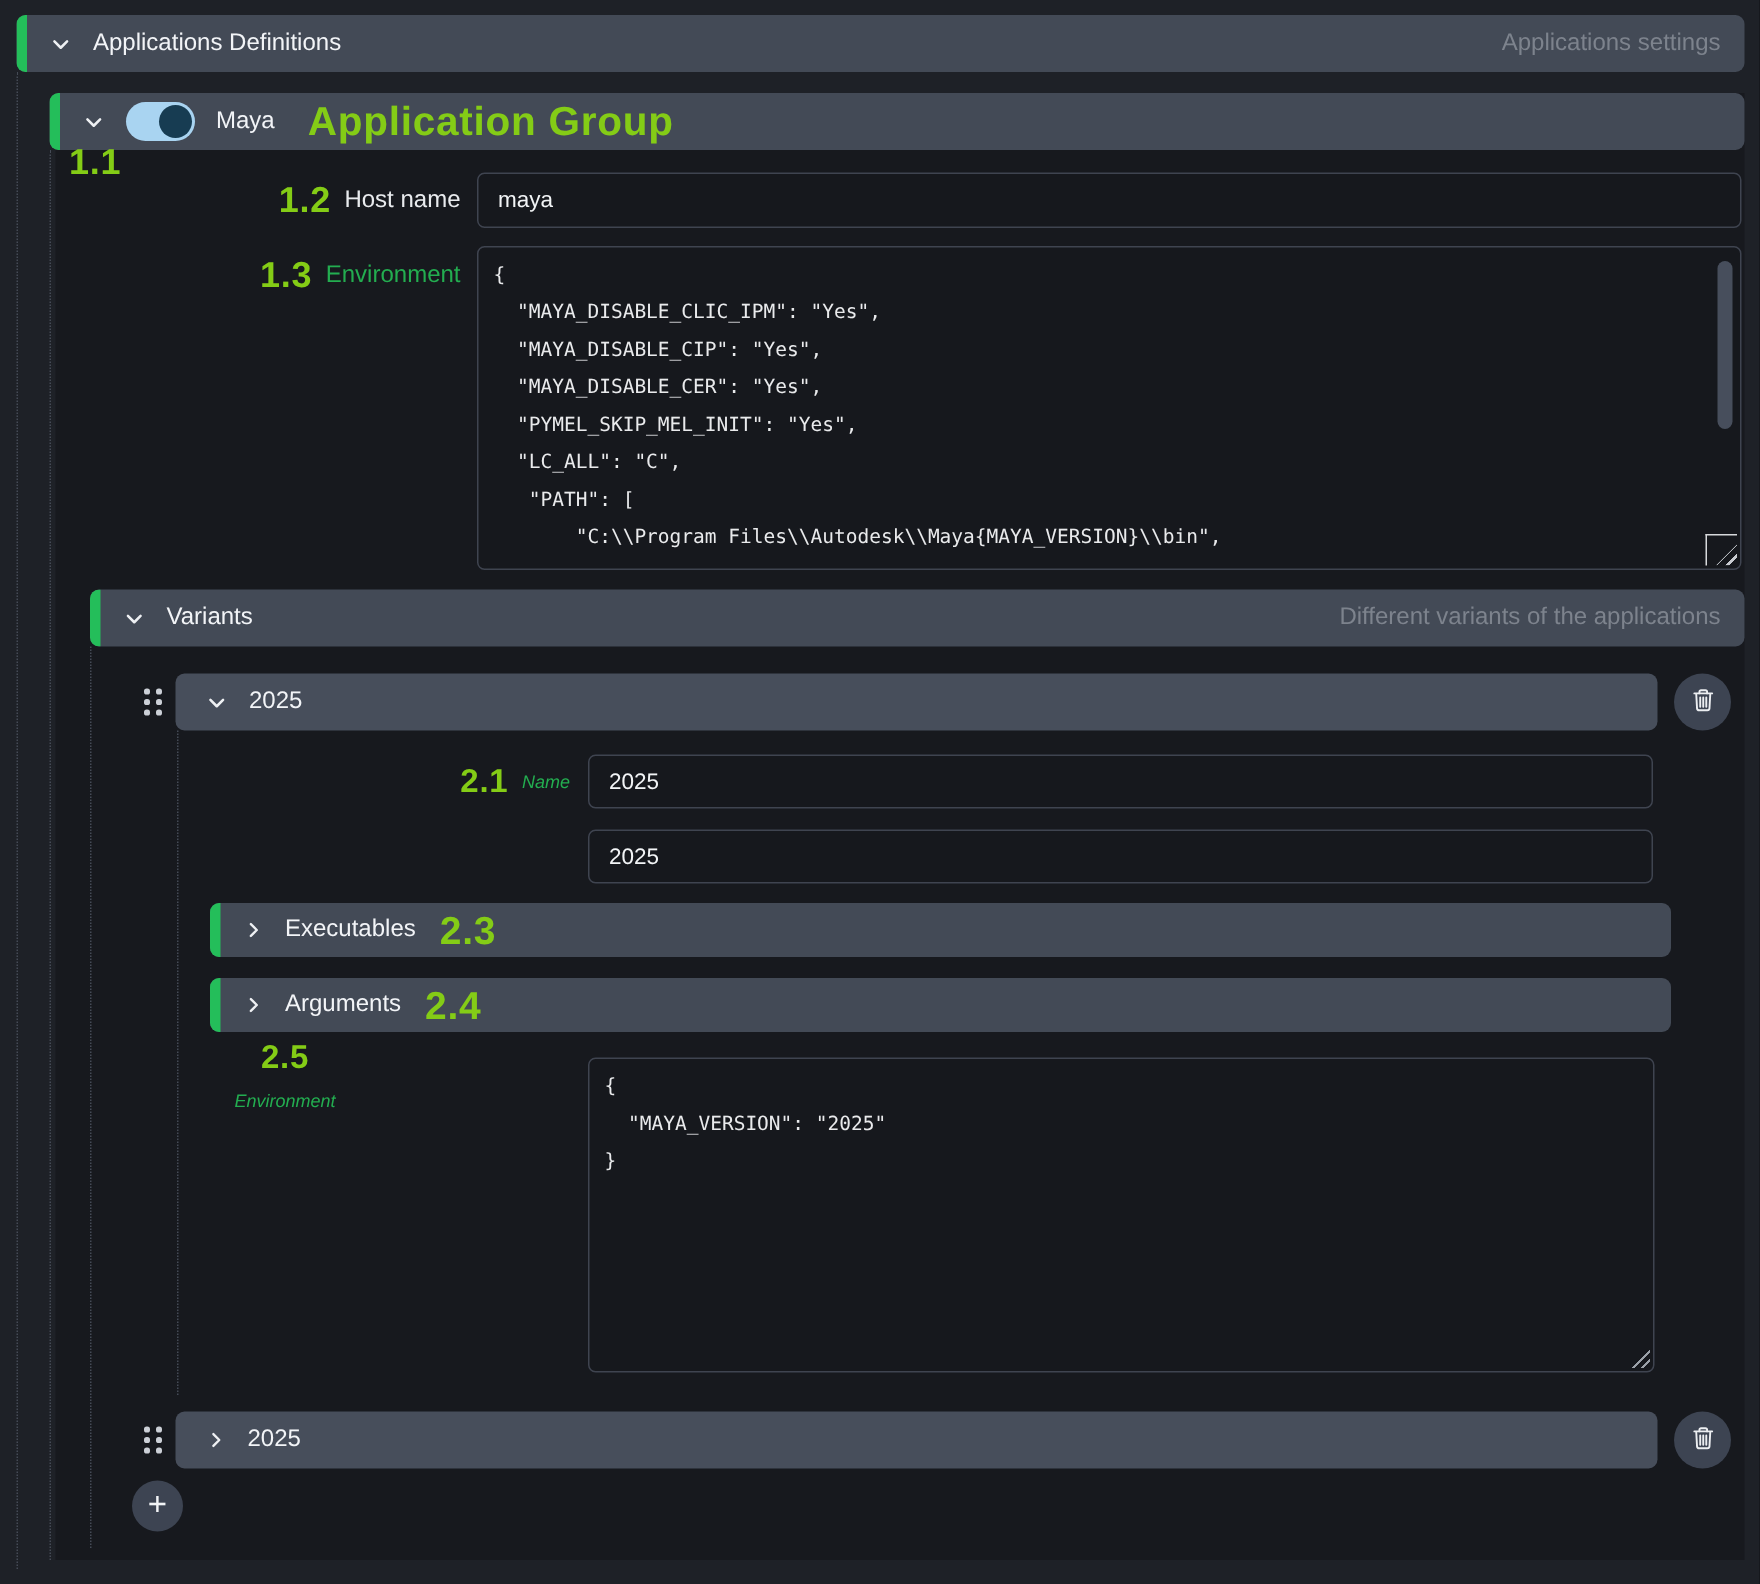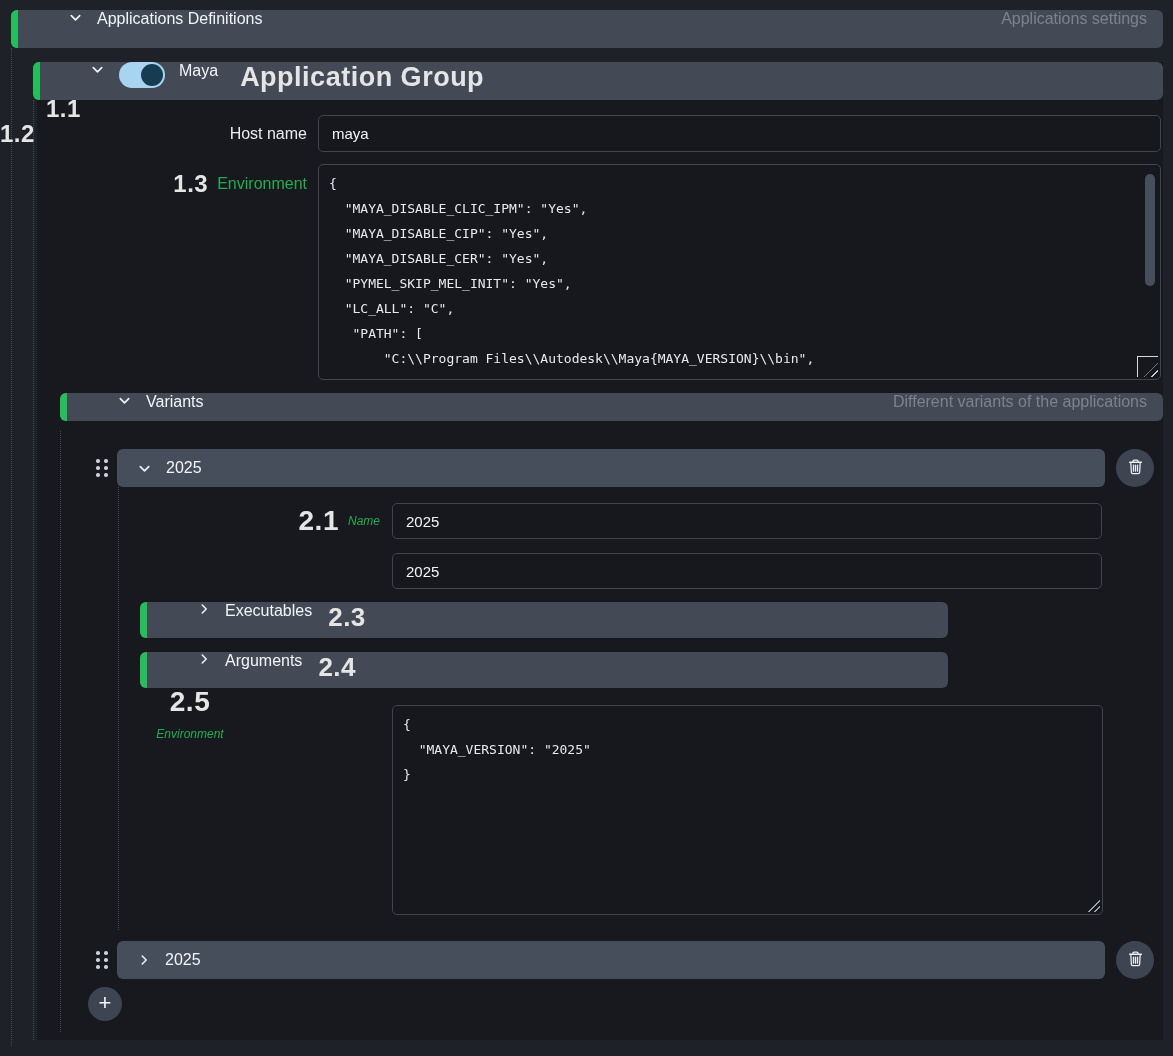--- a/index.html
+++ b/index.html
@@ -11,65 +11,65 @@
   .content-bg { position:absolute; left:37px; top:62px; width:1126px; height:978px; background:#17191e; }
 
   
   .guide { position:absolute; width:0; border-left:1px dotted #454b56; z-index:1; }
   .g1 { left:11px;  top:48px;  height:998px; }
   .g2 { left:33px;  top:100px; height:940px; }
   .g3 { left:60px;  top:431px; height:601px; }
   .g4 { left:118px; top:487px; height:443px; }
 
   
-  .bar { position:absolute; display:flex; align-items:flex-start; background:#434a56;
-         border-radius:6px; overflow:hidden; z-index:3;padding-left:35px; }
+  .bar { position:absolute; display:flex; align-items:center; background:#434a56;
+         border-radius:6px; overflow:hidden; z-index:3; }
   .bar .accent { position:absolute; left:0; top:0; bottom:0; width:7px; background:#24be5a;
                  border-radius:4px 0 0 4px; }
   .bar-title { color:#f2f4f7; font-size:16px; }
   .bar-note  { position:absolute; right:16px; color:#7d838d; font-size:16px; }
   .hdr-app  { left:11px;  top:10px;  width:1152px; height:38px; }
   .hdr-maya { left:33px;  top:62px;  width:1130px; height:38px; }
-  .hdr-var  { left:60px;  top:393px; width:1103px; height:28px; }
-  .hdr-sub  { left:140px; width:808px; height:36px; }
+  .hdr-var  { left:60px;  top:393px; width:1103px; height:38px; }
+  .hdr-sub  { left:140px; width:974px; height:36px; }
   .hdr-exec { top:602px; }
   .hdr-args { top:652px; }
 
   .chev { flex:0 0 auto; display:flex; align-items:center; justify-content:center; }
   .bar .chev { margin-left:22px; margin-right:14px; }
 
   
   .item-bar { position:absolute; left:117px; width:988px; height:38px; background:#474e5b;
               border-radius:6px; display:flex; align-items:center; z-index:3; }
   .item-bar .chev { margin-left:20px; margin-right:14px; }
   .item-2025 { top:449px; }
   .item-2026 { top:941px; }
 
   
-  .anno { color:#e5e5e5; font-weight:700; letter-spacing:0.5px; }
+  .anno { color:#84cc16; font-weight:700; letter-spacing:0.5px; }
   .anno-big { font-size:27px; }
   .anno-num { font-size:24px; }
-  .anno-num-sm { font-size:28px; }
+  .anno-num-sm { font-size:22px; }
   .badge-11 { position:absolute; left:46px; top:95px; z-index:4; font-size:24px; }
   .bar .anno-big { margin-left:22px; }
   .hdr-sub .anno-big { margin-left:16px; font-size:26px; }
 
   
   .toggle { position:relative; width:46px; height:26px; border-radius:13px; background:#a9d4f1;
             margin-right:14px; flex:0 0 auto; }
   .toggle .knob { position:absolute; top:2px; left:22px; width:22px; height:22px;
                   border-radius:50%; background:#173c52; }
 
   
   .lblrow { position:absolute; display:flex; align-items:center; justify-content:flex-end;
             gap:9px; z-index:3; }
   .lbl-plain { color:#e9ebee; font-size:16px; }
   .lbl-green { color:#23ad50; font-size:16px; }
   .lbl-green-i { color:#23ad50; font-size:12px; font-style:italic; }
-  .lr-host { left:0; top:115px; width:307px; height:37px;justify-content:space-between; }
+  .lr-host { left:0; top:115px; width:307px; height:37px; }
   .lr-env1 { left:0; top:164px; width:307px; height:40px; }
   .lr-name { left:0; top:503px; width:380px; height:36px; }
   .lr-label{ left:0; top:553px; width:380px; height:36px; }
   .lr-env2 { left:0; top:703px; width:380px; height:38px;flex-direction:column; }
 
   
   .tinput { position:absolute; background:#16181d; border:1px solid #3f4450; border-radius:5px;
             color:#f2f4f6; font-size:15px; font-family:"Liberation Sans",sans-serif;
             padding:0 13px; z-index:3; outline:none; }
   .in-host { left:318px; top:115px; width:843px; height:37px; }

